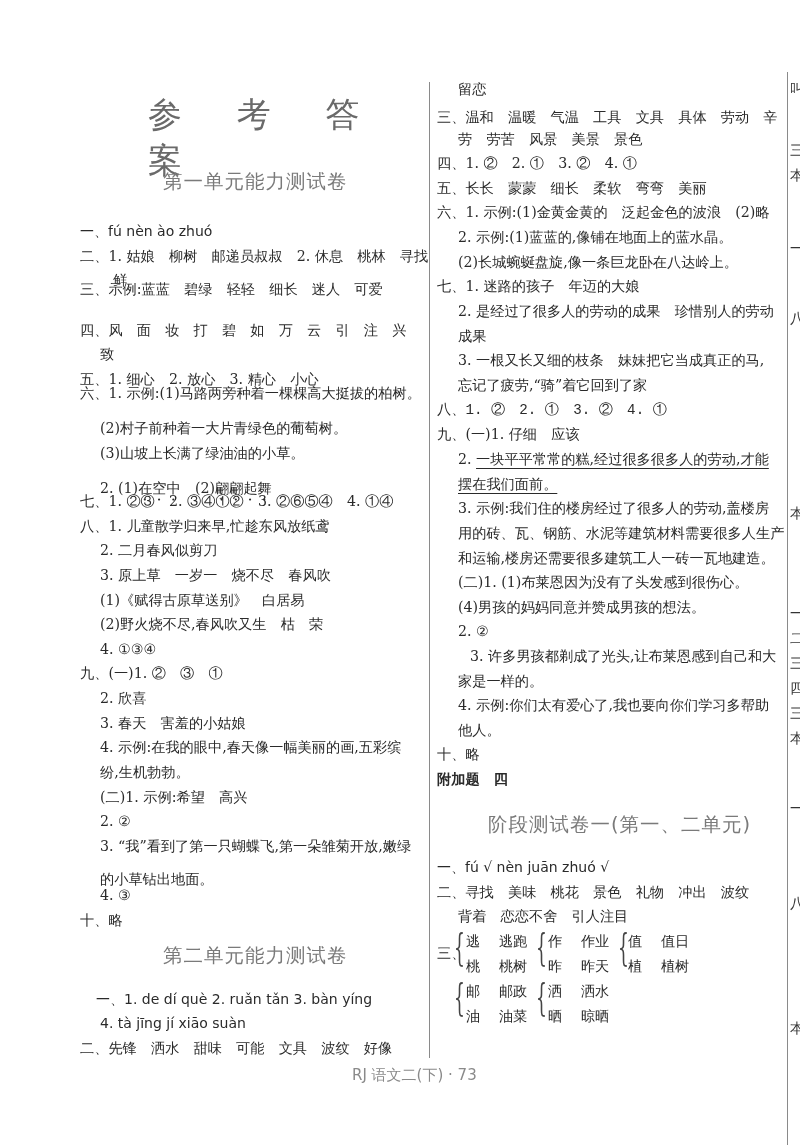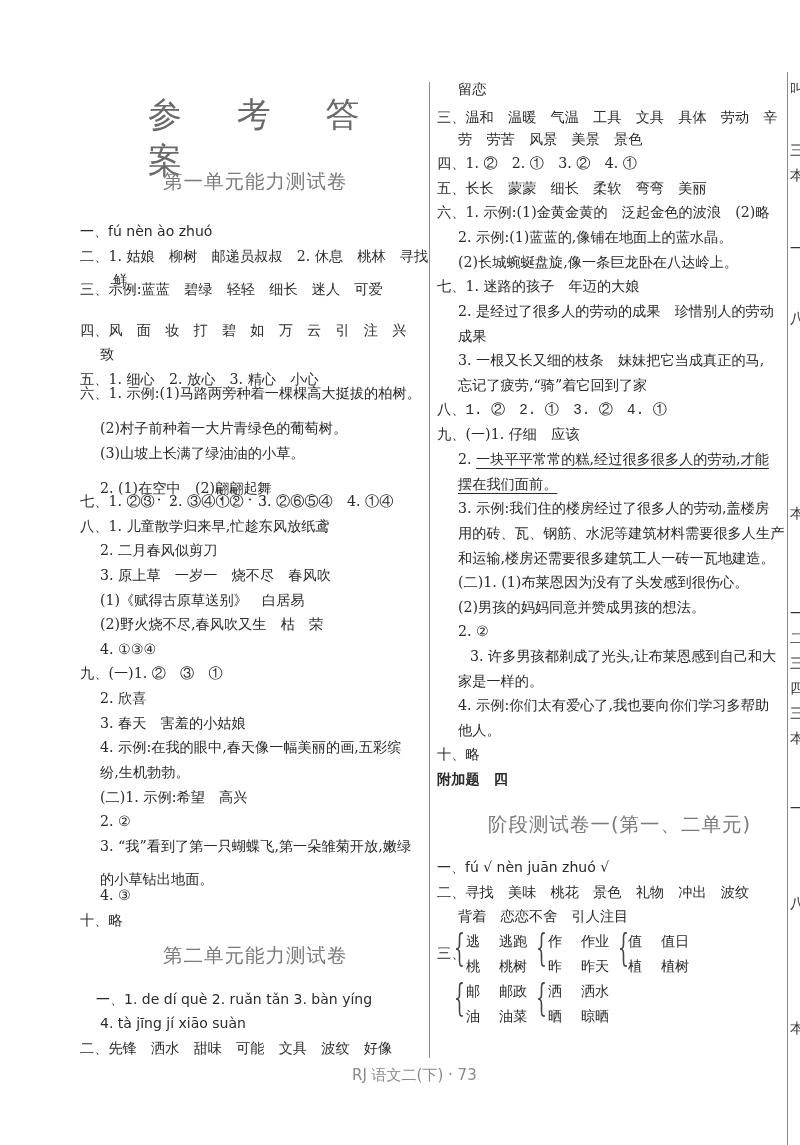--- a/index.html
+++ b/index.html
@@ -98,21 +98,21 @@
   <div class="line" style="left:9px;top:401px;font-family:Liberation Mono, monospace;">八、1. ②　2. ①　3. ②　4. ①</div>
   <div class="line" style="left:9px;top:425px;">九、(一)1. 仔细　应该</div>
   <div class="line" style="left:30px;top:450px;">
     <span>2. </span><span class="ul">一块平平常常的糕,经过很多很多人的劳动,才能</span>
   </div>
   <div class="line ul" style="left:30px;top:475px;">摆在我们面前。</div>
   <div class="line" style="left:30px;top:499px;">3. 示例:我们住的楼房经过了很多人的劳动,盖楼房</div>
   <div class="line" style="left:30px;top:524px;">用的砖、瓦、钢筋、水泥等建筑材料需要很多人生产</div>
   <div class="line" style="left:30px;top:549px;">和运输,楼房还需要很多建筑工人一砖一瓦地建造。</div>
   <div class="line" style="left:30px;top:573px;">(二)1. (1)布莱恩因为没有了头发感到很伤心。</div>
-  <div class="line" style="left:30px;top:598px;">(2)男孩的妈妈同意并赞成男孩的想法。</div>
+  <div class="line" style="left:30px;top:598px;">(4)男孩的妈妈同意并赞成男孩的想法。</div>
   <div class="line" style="left:30px;top:622px;">2. ②</div>
   <div class="line" style="left:30px;top:647px;margin-left:12px;">3. 许多男孩都剃成了光头,让布莱恩感到自己和大</div>
   <div class="line" style="left:30px;top:672px;">家是一样的。</div>
   <div class="line" style="left:30px;top:696px;">4. 示例:你们太有爱心了,我也要向你们学习多帮助</div>
   <div class="line" style="left:30px;top:721px;">他人。</div>
   <div class="line" style="left:9px;top:745px;">十、略</div>
   <div class="line b" style="left:9px;top:770px;">附加题　四</div>
 
   <div class="sec-title" style="left:60px;top:811px;">阶段测试卷一(第一、二单元)</div>
   <div class="line py" style="left:9px;top:858px;">一、fú  √   nèn   juān   zhuó   √</div>

